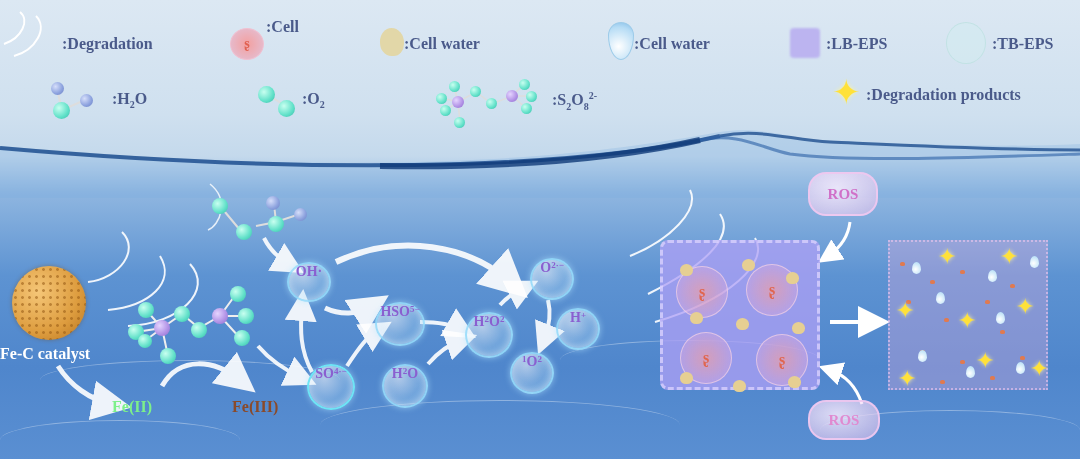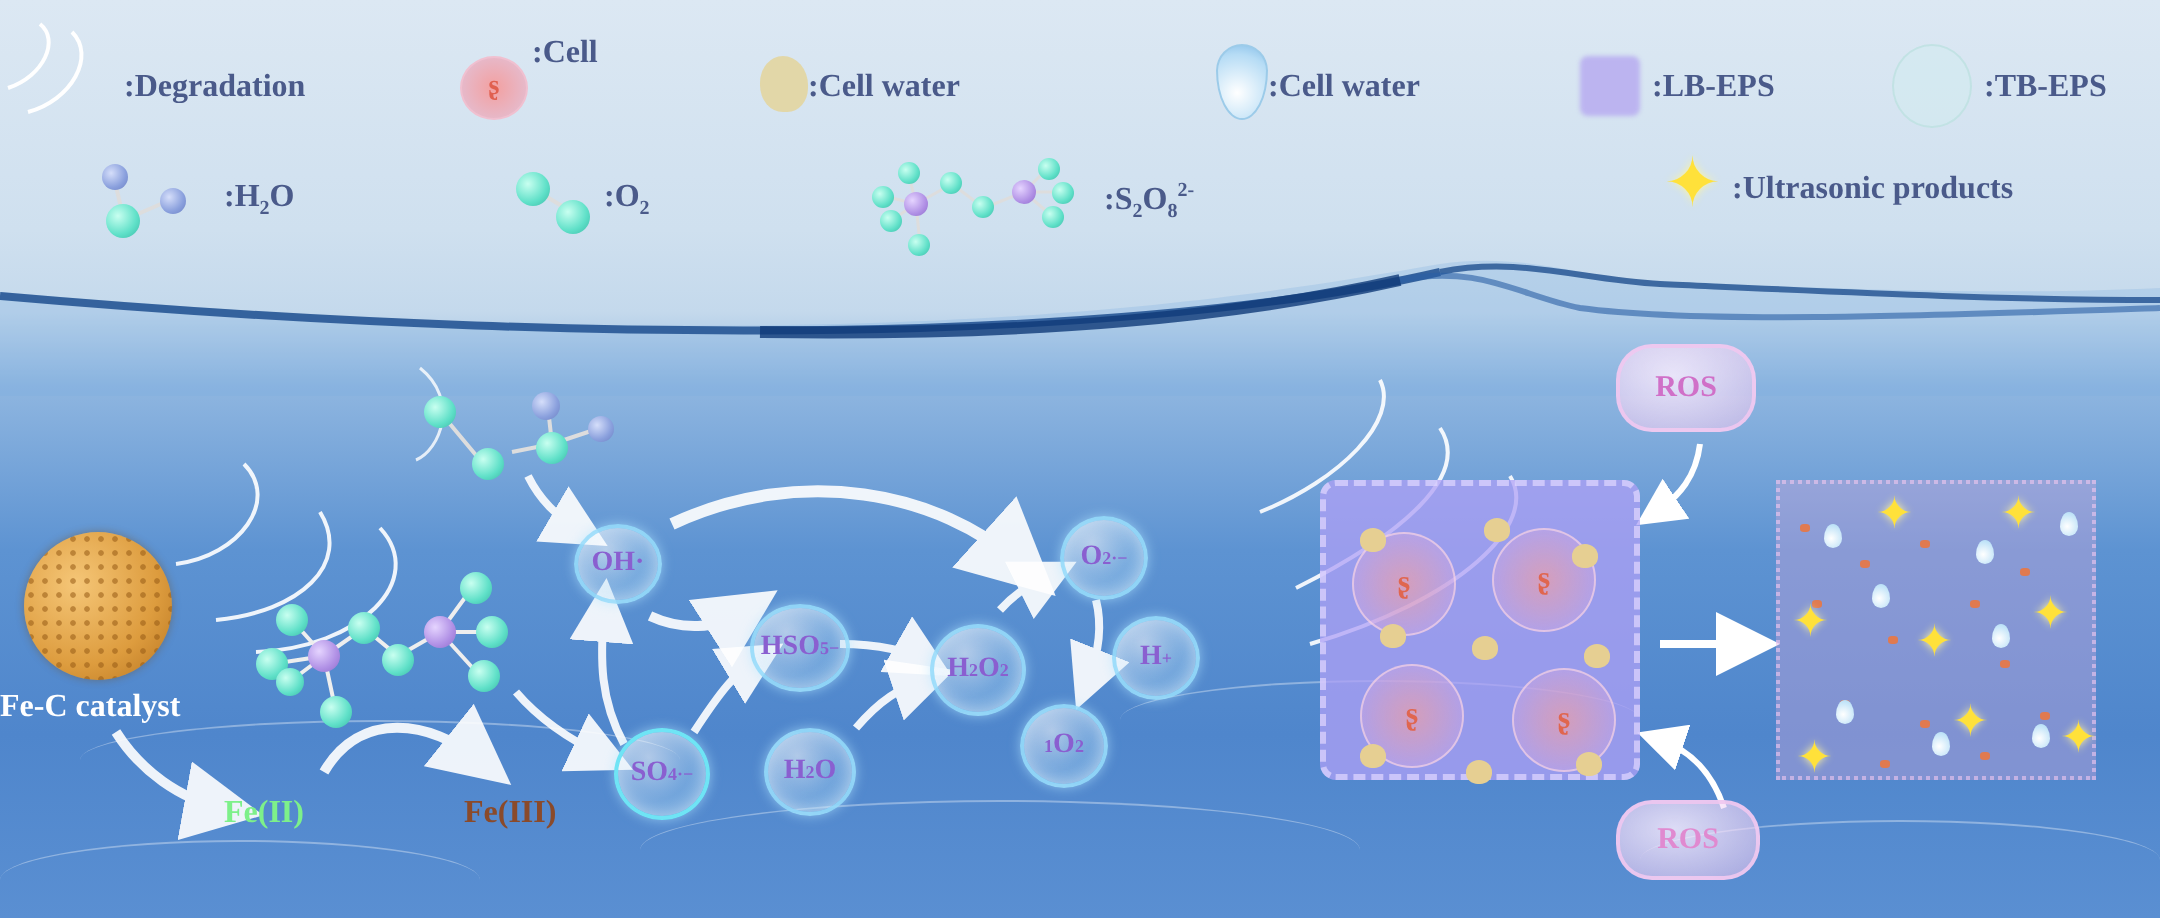--- a/index.html
+++ b/index.html
@@ -16,21 +16,21 @@
     position:absolute; left:0; top:128px; width:1080px; height:70px;
   }
   .ripple {
     position:absolute; border-top:1.5px solid rgba(255,255,255,0.35); border-radius:50%;
   }
   .bubble {
     position:absolute; border-radius:50%;
     background: radial-gradient(circle at 35% 30%, rgba(255,255,255,0.55), rgba(170,215,245,0.35) 55%, rgba(120,190,235,0.45) 100%);
     border:2px solid rgba(150,220,250,0.85);
     box-shadow: inset 0 0 10px rgba(255,255,255,0.6), 0 0 6px rgba(180,230,255,0.6);
-    display:flex; align-items:center; justify-content:center;
+    display:flex; align-items:flex-start; justify-content:center;
     color:#8a5fd0; font-weight:bold; font-size:14px;
   }
   .bubble sub, .bubble sup { font-size:9px; }
   .arrow-svg { position:absolute; left:0; top:0; width:1080px; height:459px; pointer-events:none; }
   .atom { position:absolute; border-radius:50%; }
   .teal { background: radial-gradient(circle at 35% 35%, #c8fff0, #5fe0c8 60%, #3bb8a5); }
   .blue { background: radial-gradient(circle at 35% 35%, #d5defa, #8aa0dd 60%, #6a7fc2); }
   .purple { background: radial-gradient(circle at 35% 35%, #e5d4ff, #b090e5 60%, #8f6ccc); }
   .catalyst {
     position:absolute; left:12px; top:266px; width:74px; height:74px; border-radius:50%;
@@ -141,21 +141,21 @@
     <div class="atom teal" style="left:38px;top:8px;width:11px;height:11px;"></div>
     <div class="atom teal" style="left:54px;top:20px;width:11px;height:11px;"></div>
     <div class="atom purple" style="left:74px;top:12px;width:12px;height:12px;"></div>
     <div class="atom teal" style="left:87px;top:1px;width:11px;height:11px;"></div>
     <div class="atom teal" style="left:94px;top:13px;width:11px;height:11px;"></div>
     <div class="atom teal" style="left:89px;top:25px;width:11px;height:11px;"></div>
   </div>
   <span class="abs legend-label" style="left:552px;top:90px;"><span>:S</span><sub>2</sub><span>O</span><sub>8</sub><sup>2-</sup></span>
 
   <div class="abs star" style="left:832px;top:76px;font-size:34px;">✦</div>
-  <span class="abs legend-label" style="left:866px;top:86px;">:Ultrasonic products</span>
+  <span class="abs legend-label" style="left:866px;top:86px;">:Degradation products</span>
 </div>
 
 <svg class="arrow-svg" viewBox="0 0 1080 459">
   <defs>
     <marker id="ah" markerWidth="8" markerHeight="8" refX="4" refY="4" orient="auto">
       <path d="M0,0 L8,4 L0,8 Z" fill="#ffffff"></path>
     </marker>
   </defs>
 
   <path d="M122,232 C140,250 120,278 88,282" stroke="#fff" stroke-width="2" fill="none" opacity="0.9"></path>

